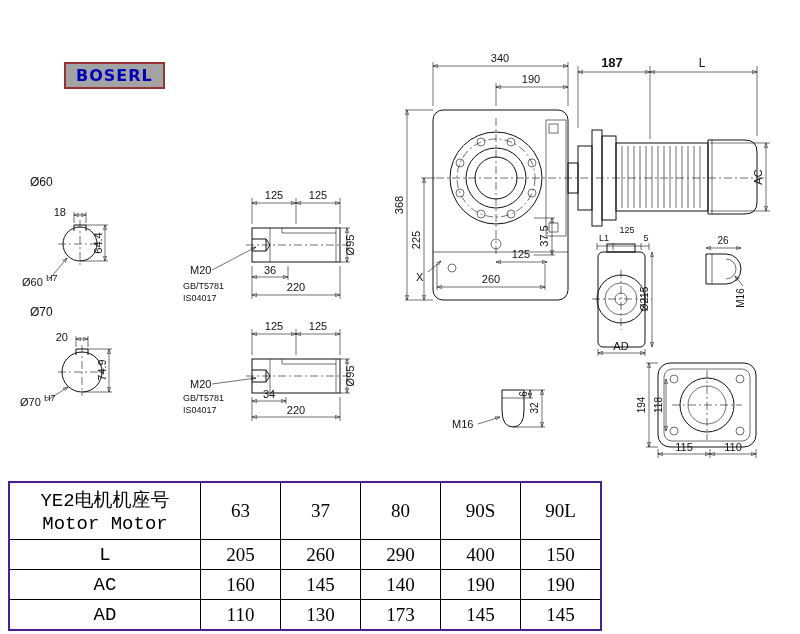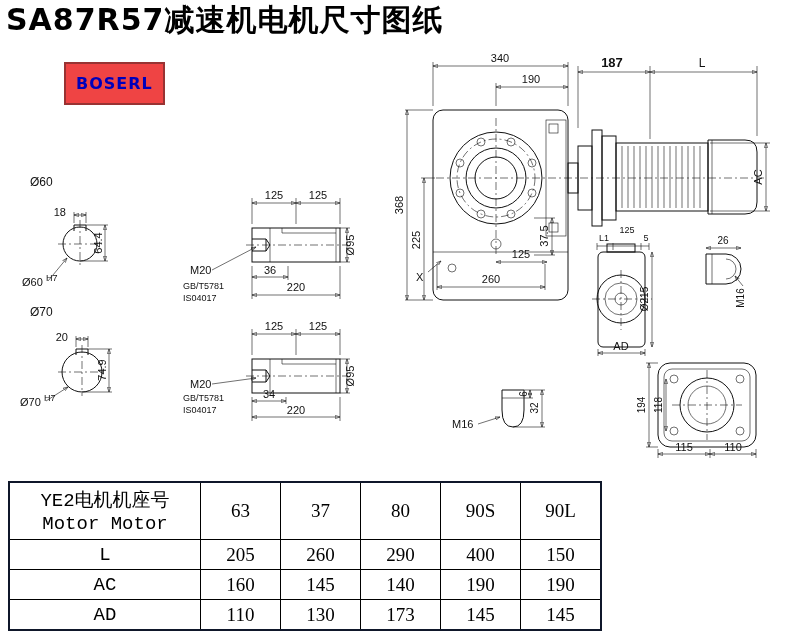--- a/index.html
+++ b/index.html
@@ -1,53 +1,52 @@
 <!DOCTYPE html>
 <html><head>
 <meta charset="utf-8">
 <style>
   html,body{margin:0;padding:0;background:#fff;}
   .page{position:relative;width:800px;height:634px;background:#fff;overflow:hidden;
         font-family:"Liberation Sans",sans-serif;}
   .title{position:absolute;left:6px;top:0px;font-size:30px;font-weight:bold;color:#000;
          font-family:"DejaVu Sans",sans-serif;letter-spacing:1px;white-space:nowrap;}
-  .logo{position:absolute;left:64px;top:62px;border:2px solid #993333;background:#ef4444;
-        padding:10px 10px;}
+  .logo{position:absolute;left:64px;top:62px;border:2px solid #993333;background:#a3a3a3;
+        padding:2px 10px;}
   .logo span{font-size:16px;font-weight:bold;color:#0000bb;letter-spacing:1px;
         font-family:"DejaVu Sans",sans-serif;}
   svg.draw{position:absolute;left:0;top:0;}
   svg.draw path,svg.draw rect,svg.draw circle,svg.draw line,svg.draw polyline{
         fill:none;stroke:#111;stroke-width:1;}
   svg.draw .thin{stroke-width:.6;}
   svg.draw .dim{stroke-width:.6;}
   svg.draw .dash{stroke-width:.6;stroke-dasharray:8 3 2 3;}
   svg.draw .hf{stroke:none;}
   svg.draw text{fill:#111;stroke:none;font-family:"Liberation Sans",sans-serif;font-size:11px;}
   svg.draw text.s9{font-size:9px;}
   svg.draw text.s10{font-size:10px;}
   svg.draw text.s12{font-size:12px;}
   svg.draw text.b13{font-size:13px;font-weight:bold;}
   svg.draw text.mid{text-anchor:middle;}
   svg.draw text.end{text-anchor:end;}
   table.spec{position:absolute;left:8px;top:481px;border-collapse:collapse;
         font-family:"Liberation Mono","DejaVu Sans Mono","DejaVu Sans",monospace;
         font-size:19px;color:#000;table-layout:fixed;}
   table.spec td{border:1px solid #000;text-align:center;padding:0;}
-  table.spec{border:2px solid #0f172a;}
+  table.spec{border:2px solid #4c1d95;}
   td.c1{width:190px;text-align:left;padding-left:12px;}
   td.cv{width:79px;font-family:Liberation Serif, serif;}
   tr.hdr td{height:56px;}
   tr.datarow td{height:29px;}
 </style>
 </head>
 <body>
 
 <div class="page">
 
-  <div class="title">SA87R57减速机电机尺寸图纸</div>
 
   <div class="logo">
     <span>BOSERL</span>
   </div>
 
   <svg class="draw" width="800" height="480" viewBox="0 0 800 480">
     <defs>
       <marker id="arw" viewBox="0 0 10 8" markerWidth="9" markerHeight="7" refX="9" refY="4" orient="auto-start-reverse">
         <path d="M0,0.8 L9,4 L0,7.2 Z" fill="#111" stroke="none"></path>
       </marker>

